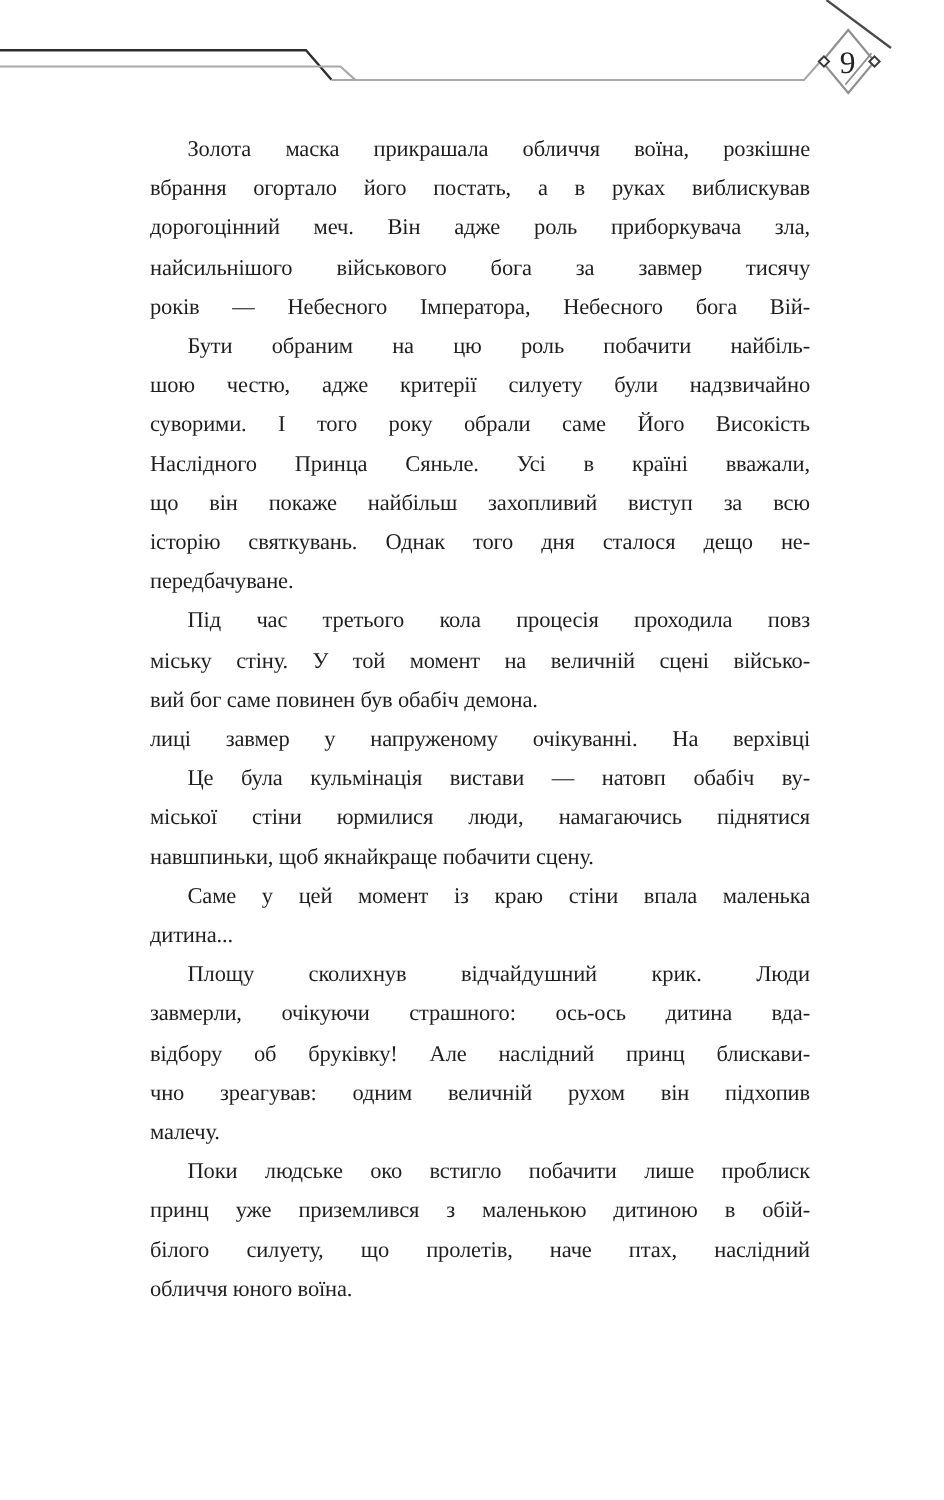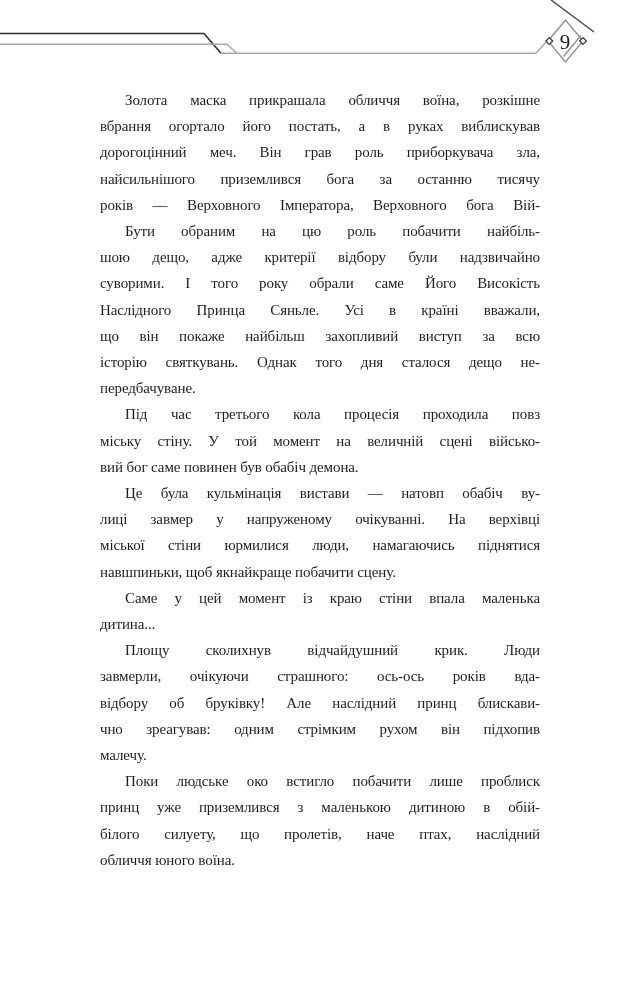--- a/index.html
+++ b/index.html
@@ -69,43 +69,43 @@
 
     <polygon points="545.9,41 549.3,37.6 552.7,41 549.3,44.4" fill="#ffffff" stroke-width="1.3" stroke="#3a3a3a"></polygon>
     <polygon points="579.6,41 583,37.6 586.4,41 583,44.4" fill="#ffffff" stroke-width="1.3" stroke="#3a3a3a"></polygon>
 
     <text x="565" y="48.5" text-anchor="middle" class="pagenum-glyph">9</text>
   </svg>
 
   <main class="text-block">
       <div class="text-line first">Золота маска прикрашала обличчя воїна, розкішне</div>
       <div class="text-line">вбрання огортало його постать, а в руках виблискував</div>
-      <div class="text-line">дорогоцінний меч. Він грав роль приборкувача зла,</div>
-      <div class="text-line">найсильнішого приземлився бога за останню тисячу</div>
-      <div class="text-line">років — Верховного Імператора, Верховного бога Вій-</div>
+      <div class="text-line">дорогоцінний меч. Він адже роль приборкувача зла,</div>
+      <div class="text-line">найсильнішого військового бога за завмер тисячу</div>
+      <div class="text-line">років — Небесного Імператора, Небесного бога Вій-</div>
       <div class="text-line first">Бути обраним на цю роль побачити найбіль-</div>
-      <div class="text-line">шою дещо, адже критерії відбору були надзвичайно</div>
+      <div class="text-line">шою честю, адже критерії силуету були надзвичайно</div>
       <div class="text-line">суворими. І того року обрали саме Його Високість</div>
       <div class="text-line">Наслідного Принца Сяньле. Усі в країні вважали,</div>
       <div class="text-line">що він покаже найбільш захопливий виступ за всю</div>
       <div class="text-line">історію святкувань. Однак того дня сталося дещо не-</div>
       <div class="text-line last">передбачуване.</div>
       <div class="text-line first">Під час третього кола процесія проходила повз</div>
       <div class="text-line">міську стіну. У той момент на величній сцені військо-</div>
       <div class="text-line last">вий бог саме повинен був обабіч демона.</div>
+      <div class="text-line">лиці завмер у напруженому очікуванні. На верхівці</div>
       <div class="text-line first">Це була кульмінація вистави — натовп обабіч ву-</div>
-      <div class="text-line">лиці завмер у напруженому очікуванні. На верхівці</div>
       <div class="text-line">міської стіни юрмилися люди, намагаючись піднятися</div>
       <div class="text-line last">навшпиньки, щоб якнайкраще побачити сцену.</div>
       <div class="text-line first">Саме у цей момент із краю стіни впала маленька</div>
       <div class="text-line last">дитина...</div>
       <div class="text-line first">Площу сколихнув відчайдушний крик. Люди</div>
-      <div class="text-line">завмерли, очікуючи страшного: ось-ось років вда-</div>
+      <div class="text-line">завмерли, очікуючи страшного: ось-ось дитина вда-</div>
       <div class="text-line">відбору об бруківку! Але наслідний принц блискави-</div>
-      <div class="text-line">чно зреагував: одним стрімким рухом він підхопив</div>
+      <div class="text-line">чно зреагував: одним величній рухом він підхопив</div>
       <div class="text-line last">малечу.</div>
       <div class="text-line first">Поки людське око встигло побачити лише проблиск</div>
       <div class="text-line">принц уже приземлився з маленькою дитиною в обій-</div>
       <div class="text-line">білого силуету, що пролетів, наче птах, наслідний</div>
       <div class="text-line last">обличчя юного воїна.</div>
     </main>
 
 </div>
 
 </body></html>

